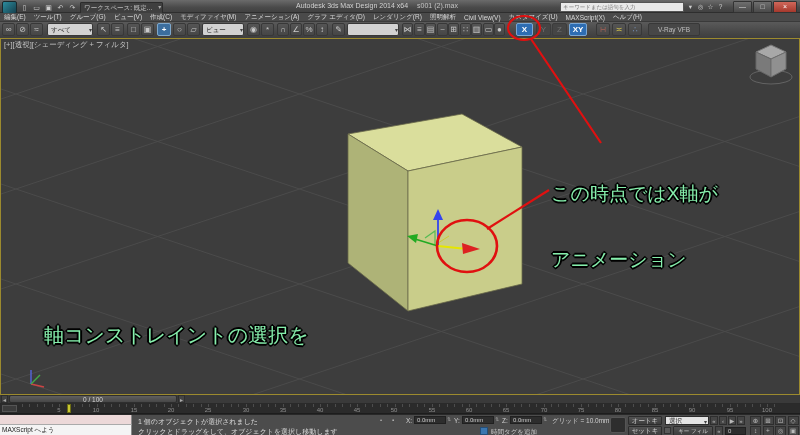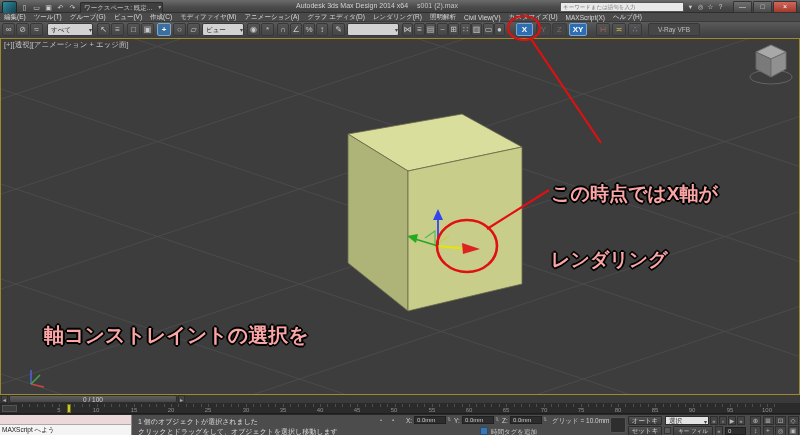--- a/index.html
+++ b/index.html
@@ -39,21 +39,21 @@
   .tbtn.active{background:#3c6e9e;border-color:#7fa8cc;color:#fff;font-weight:bold;}
   .tbtn.axis-active{background:#2e6db2;border-color:#7aa7d4;color:#fff;font-weight:bold;font-size:8px;}
   .tbtn.dim{color:#6f6f6f;background:#454545;border-color:#3c3c3c;}
   .tbtn.red{color:#cf6a5a;} .tbtn.yellow{color:#cfc04a;} .tbtn.blue{color:#7f9fd0;}
   .tbtn.txt{font-size:6.5px;color:#bfbfbf;background:#474747;padding:0 2px;}
   
   #viewport{position:absolute;left:0;top:38px;width:800px;height:357px;background:#3d3d3d;
     border:1px solid #9c8a2e;box-sizing:border-box;}
   #viewport svg{position:absolute;left:0;top:0;}
   #vplabel{position:absolute;left:3px;top:1px;font-size:7.5px;color:#c2c2c2;z-index:3;}
-  .note{position:absolute;color:#fca5a5;font-weight:bold;z-index:40;white-space:pre;
+  .note{position:absolute;color:#86efac;font-weight:normal;z-index:40;white-space:pre;
     text-shadow:-1px -1px 0 #000,1px -1px 0 #000,-1px 1px 0 #000,1px 1px 0 #000,
                 -2px 0 0 #000,2px 0 0 #000,0 -2px 0 #000,0 2px 0 #000;}
   #note1{left:551px;top:139px;font-size:19px;line-height:22px;}
   #note2{left:44px;top:275px;font-size:20px;line-height:24px;}
   #redoverlay{position:absolute;left:0;top:0;z-index:50;pointer-events:none;}
   
   #timeslider{position:absolute;left:0;top:395px;width:800px;height:9px;background:#3a3a3a;
     border-bottom:1px solid #2a2a2a;box-sizing:border-box;}
   #ts-handle{position:absolute;left:9px;top:0px;width:168px;height:8px;background:linear-gradient(#5f5f5f,#474747);
     border:1px solid #2e2e2e;border-radius:2px;color:#d6d6d6;font-size:6.5px;line-height:7px;text-align:center;box-sizing:border-box;}
@@ -233,26 +233,26 @@
         <line x1="30" y1="345" x2="39" y2="336" stroke="#44aa44"></line>
       </g>
 
       <g>
         <ellipse cx="770" cy="38" rx="21" ry="7" fill="none" stroke="#8a8a8a" opacity="0.5"></ellipse>
         <polygon points="755,13 770,6 785,13 770,20" fill="#a8a8a8" stroke="#777"></polygon>
         <polygon points="755,13 770,20 770,38 755,30" fill="#7a7a7a" stroke="#666"></polygon>
         <polygon points="770,20 785,13 785,30 770,38" fill="#909090" stroke="#6e6e6e"></polygon>
       </g>
     </svg>
-    <div id="vplabel">[+][透視][アニメーション + エッジ面]</div>
+    <div id="vplabel">[+][透視][シェーディング + フィルタ]</div>
   </div>
 
   <div class="note" id="note1">
     <div>この時点ではX軸が</div>
-    <div>レンダリング</div>
+    <div>アニメーション</div>
   </div>
   <div class="note" id="note2">
     <div>軸コンストレイントの選択を</div>
     
   </div>
 
   <svg id="redoverlay" width="800" height="435" viewBox="0 0 800 435">
     <ellipse cx="524" cy="28" rx="16" ry="12" fill="none" stroke="#e01010" stroke-width="2.2"></ellipse>
     <line x1="531" y1="39" x2="601" y2="143" stroke="#e01010" stroke-width="2.2"></line>
     <line x1="549" y1="190" x2="487" y2="229" stroke="#e01010" stroke-width="2.2"></line>

